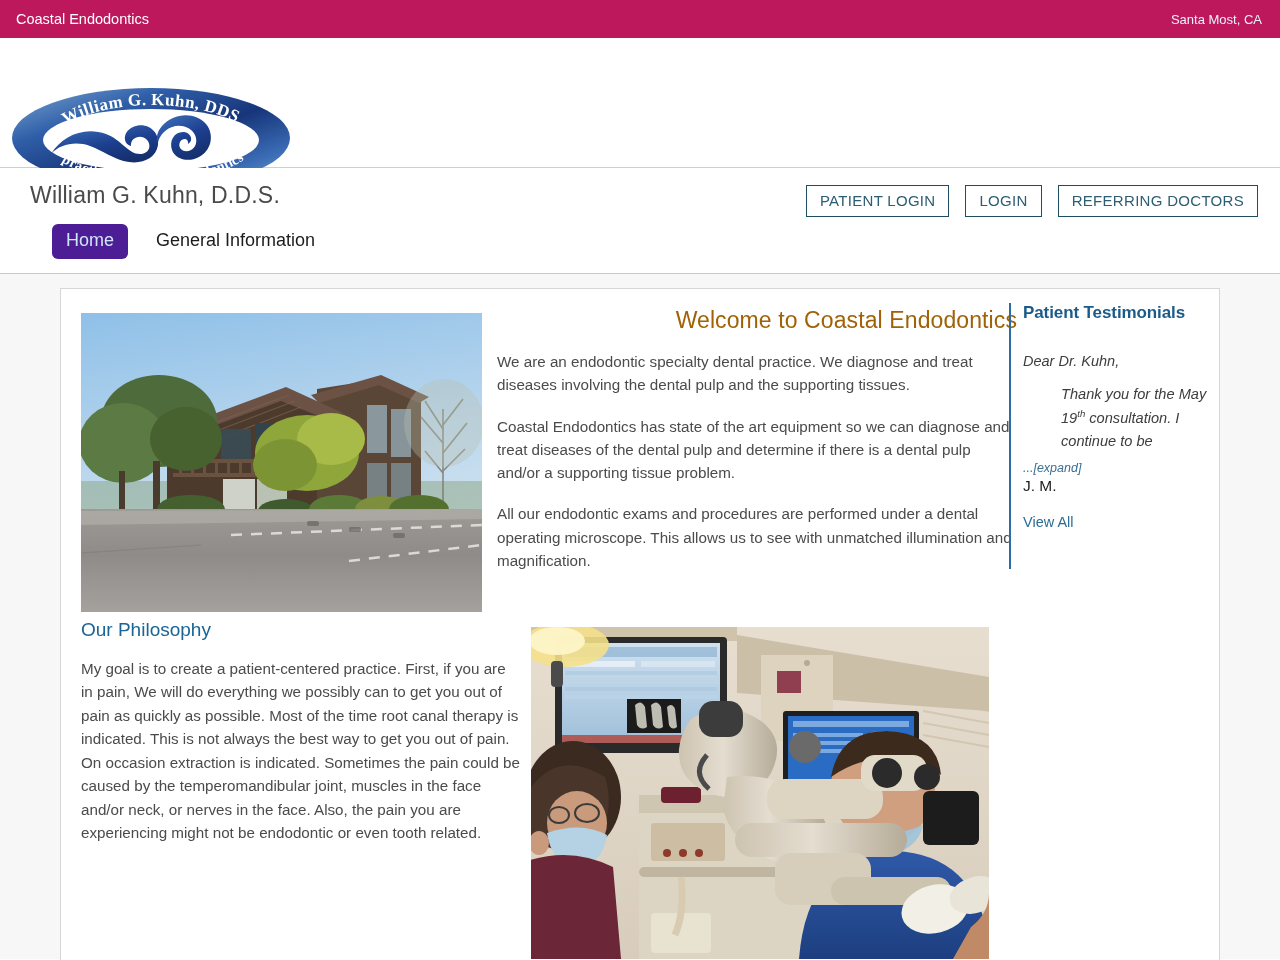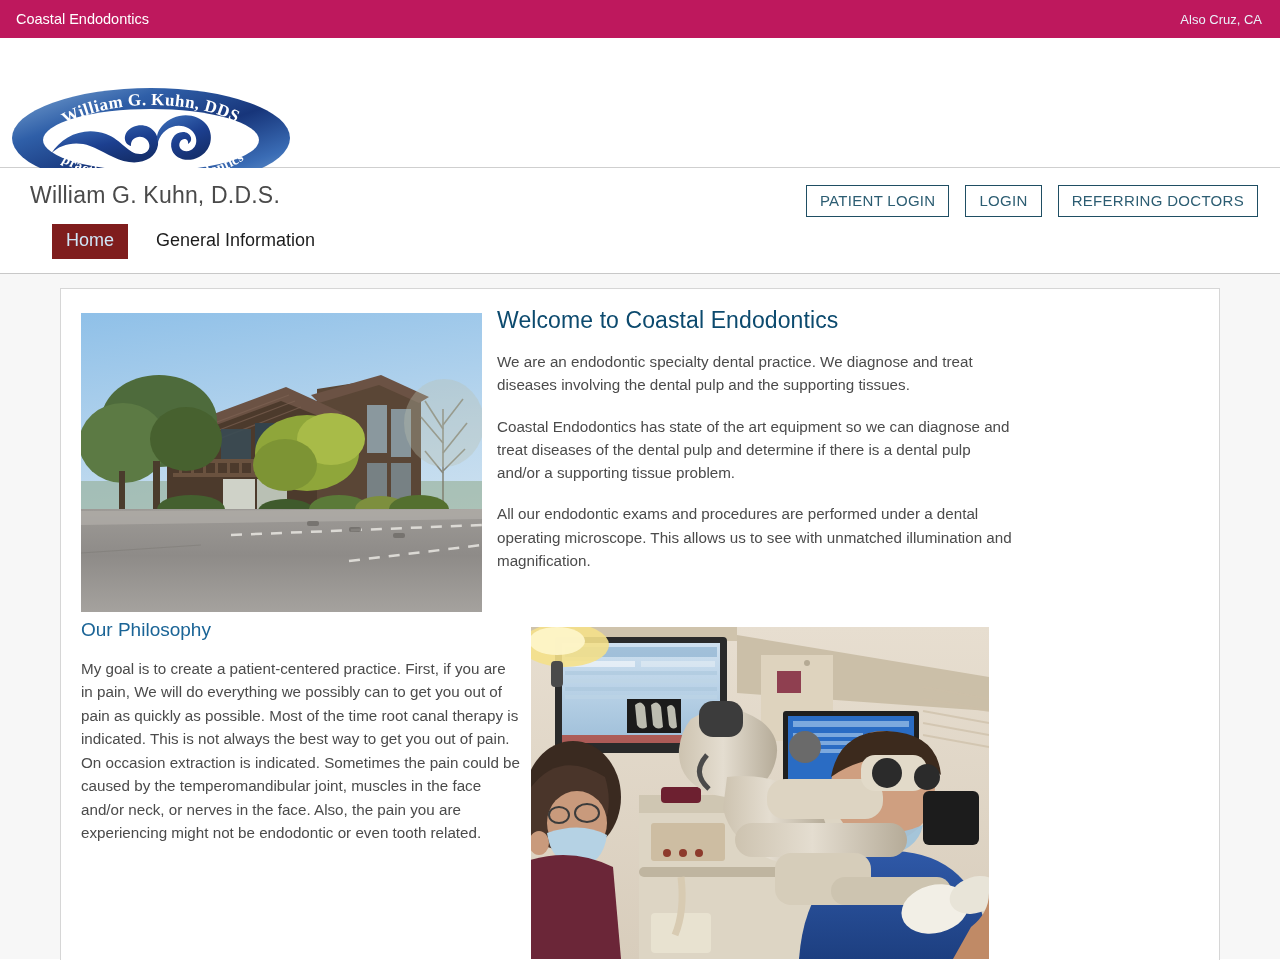--- a/index.html
+++ b/index.html
@@ -81,22 +81,23 @@
     gap: 0;
   }
   .tab {
     font-size: 18px;
     padding: 6px 14px 8px;
     color: #222222;
     cursor: pointer;
     white-space: nowrap;
   }
   .tab.active {
-    background: #7f1d1d;
+    background: #4c1d95;
     color: #cfe6f7;
+    border-radius: 6px;
   }
   .tab.plain { margin-left: 14px; color: #1c1c1c; }
 
   
   .page-body {
     background: #f7f7f7;
     height: 685px;
     padding: 14px 0 0 0;
   }
   .card {
@@ -127,22 +128,23 @@
   
   .welcome {
     position: absolute;
     left: 436px; top: 18px;
     width: 520px;
   }
   .welcome h2 {
     margin: 0 0 16px 0;
     font-size: 23px;
     font-weight: 400;
-    color: #0c4a6e;
+    color: #a16207;
     letter-spacing: .1px;
+    text-align: right;
   }
   .welcome p {
     margin: 0 0 18px 0;
     font-size: 15.2px;
     line-height: 1.53;
     color: #4b4b4b;
   }
 
   
   .philosophy {
@@ -218,21 +220,21 @@
     text-decoration: none;
     cursor: pointer;
   }
   sup { font-size: .66em; }
 </style>
 </head>
 <body>
 
 <div class="topbar">
   <span>Coastal Endodontics</span>
-  <span class="location">Also Cruz, CA</span>
+  <span class="location">Santa Most, CA</span>
 </div>
 
 <div class="logoband">
   <div class="logo-wrap">
     <svg class="logo-svg" viewBox="0 0 282 108" xmlns="http://www.w3.org/2000/svg">
       <defs>
         <linearGradient id="ring" x1="0" y1="0" x2="1" y2="1">
           <stop offset="0%" stop-color="#7fa8d4"></stop>
           <stop offset="28%" stop-color="#2f5fa8"></stop>
           <stop offset="55%" stop-color="#17357a"></stop>
@@ -384,20 +386,30 @@
       </svg>
     </div>
 
     <div class="welcome">
       <h2>Welcome to Coastal Endodontics</h2>
       <p>We are an endodontic specialty dental practice. We diagnose and treat diseases involving the dental pulp and the supporting tissues.</p>
       <p>Coastal Endodontics has state of the art equipment so we can diagnose and treat diseases of the dental pulp and determine if there is a dental pulp and/or a supporting tissue problem.</p>
       <p>All our endodontic exams and procedures are performed under a dental operating microscope. This allows us to see with unmatched illumination and magnification.</p>
     </div>
 
+    <aside class="testimonials">
+      <h3>Patient Testimonials</h3>
+      <p class="t-salutation">Dear Dr. Kuhn,</p>
+      <div class="t-quote-clip">
+        <p class="t-quote"><span>Thank you for the May 19</span><sup>th</sup><span> consultation. I continue to be</span></p>
+      </div>
+      <a class="t-expand">...[expand]</a>
+      <div class="t-author">J. M.</div>
+      <a class="t-viewall">View All</a>
+    </aside>
 
     <div class="philosophy">
       <h2>Our Philosophy</h2>
       <p>My goal is to create a patient-centered practice. First, if you are in pain, We will do everything we possibly can to get you out of pain as quickly as possible. Most of the time root canal therapy is indicated. This is not always the best way to get you out of pain. On occasion extraction is indicated. Sometimes the pain could be caused by the temperomandibular joint, muscles in the face and/or neck, or nerves in the face.  Also, the pain you are experiencing might not be endodontic or even tooth related.</p>
     </div>
 
     <div class="photo-ops">
       <svg viewBox="0 0 458 332" width="458" height="332" xmlns="http://www.w3.org/2000/svg">
         <defs>
           <linearGradient id="wall" x1="0" y1="0" x2="0" y2="1">

